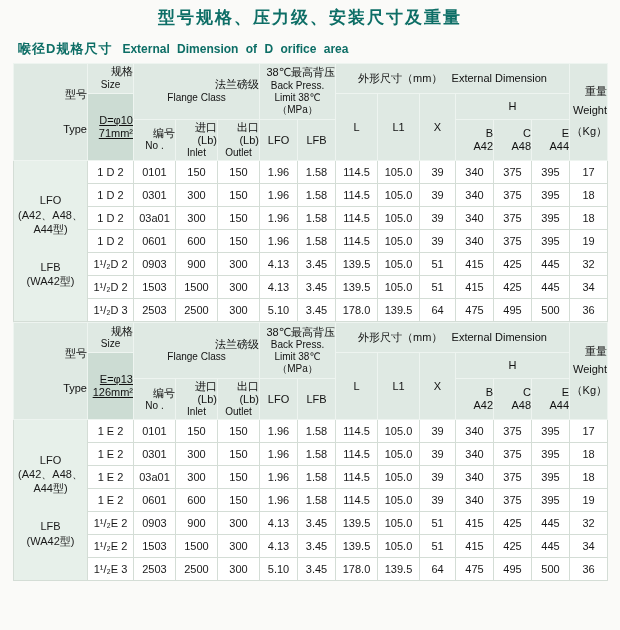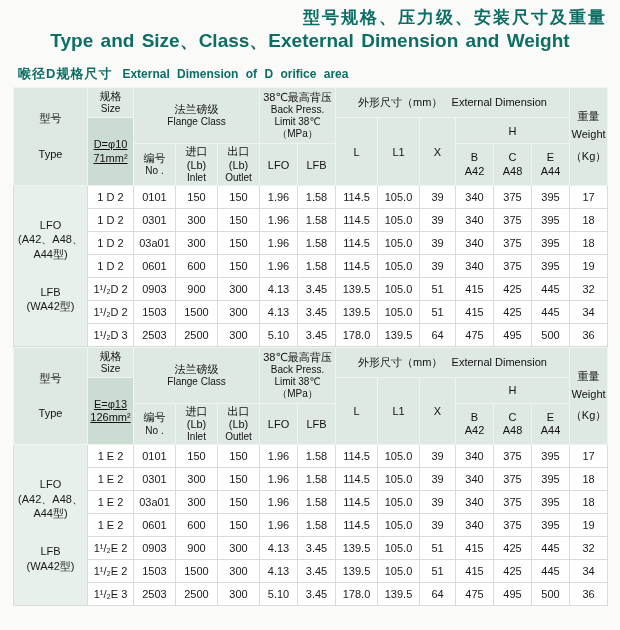--- a/index.html
+++ b/index.html
@@ -6,21 +6,21 @@
   body{
     width:620px;height:630px;overflow:hidden;
     background:#fafaf8;
     font-family:"Liberation Sans","DejaVu Sans",sans-serif;
     color:#1a1a1a;
   }
   .page{padding:8px 13px 0 13px;}
 
   
   .title-zh{
-    text-align:right;color:#0d6e66;font-weight:bold;
+    text-align:center;color:#0d6e66;font-weight:bold;
     font-size:17px;letter-spacing:2px;line-height:1.2;
   }
   .title-en{
     text-align:center;color:#0d6e66;font-weight:bold;
     font-size:19px;line-height:1.2;margin-top:2px;word-spacing:2px;
   }
   .section-heading{margin:10px 0 5px 5px;line-height:1.2;}
   .section-heading .zh{
     color:#0d6e66;font-weight:bold;font-size:13px;letter-spacing:1px;
   }
@@ -31,21 +31,21 @@
   
   table{
     border-collapse:collapse;table-layout:fixed;width:594px;
     border:1px solid #c6d2ca;background:#fff;
   }
   th{
     background:#dfe9e3;border:1px solid #eef4f0;
     font-weight:normal;font-size:11px;color:#111;
     padding:1px 0;text-align:center;vertical-align:middle;
   }
-  th .hline{display:block;line-height:1.2;}
+  th .hline{display:block;line-height:1.2;text-align:right;}
   th .en-line{display:block;line-height:1.2;font-size:10px;}
   th .gap{margin-top:22px;}
   th.size-value{background:#ccdcd3;text-decoration:underline;}
   tr.h1{height:30px;}
   tr.h2{height:26px;}
   tr.h3{height:36px;}
   td{
     border:1px solid #d4ddd6;background:#fff;
     font-size:11px;text-align:center;vertical-align:middle;
     height:22px;padding:0 1px;white-space:nowrap;
@@ -55,21 +55,20 @@
   .type-group{line-height:1.3;font-size:11px;white-space:normal;}
   .weight-unit{margin-top:8px;}
   .weight-en{margin-top:5px;}
 </style>
 </head>
 <body>
 
 <div class="page">
 
   <div class="title-zh">型号规格、压力级、安装尺寸及重量</div>
-  <div class="title-en">Type and Size、Class、Exeternal Dimension and Weight</div>
 
   <div>
     <div class="section-heading">
       <span class="zh">喉径D规格尺寸</span><span class="en">External Dimension of D orifice area</span>
     </div>
 
     <table>
       <colgroup>
         <col style="width:74px">
           <col style="width:46px">

